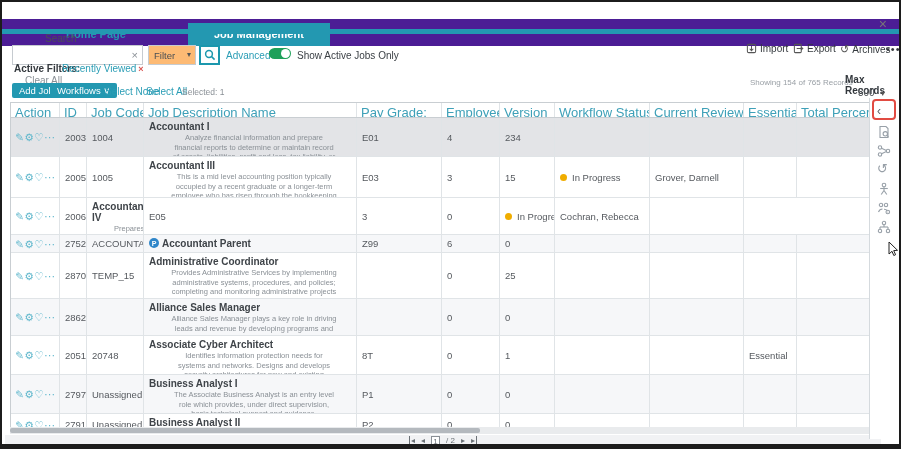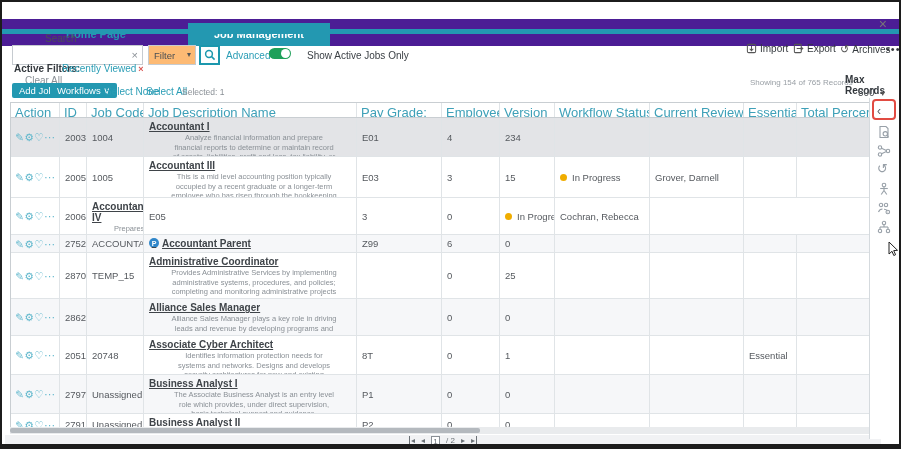--- a/index.html
+++ b/index.html
@@ -14,21 +14,21 @@
   
   .lbl{position:absolute;font-size:10px;color:#4a4f54;margin-left:12px;}
   .search-input{position:absolute;left:10px;top:43px;width:131px;height:20px;border:1px solid #c6cbd0;background:#fff;}
   .search-input .clr{position:absolute;right:4px;top:3px;font-size:11px;color:#8a9096;}
   .filter-sel{position:absolute;left:146px;top:43px;width:48px;height:20px;border:1px solid #c6cbd0;background:#fdba74;font-size:9.5px;color:#4a4f54;padding:4px 3px 0 5px;}
   .filter-sel .car{position:absolute;right:4px;top:4px;font-size:8px;color:#555;}
   .search-btn{position:absolute;left:197px;top:43px;width:21px;height:20px;border:2px solid #1b97ad;background:#fdfefe;display:flex;align-items:center;justify-content:center;}
   .adv{position:absolute;left:224px;top:48px;font-size:10px;color:#2a9db5;}
   .toggle{position:absolute;left:267px;top:46px;width:22px;height:11px;background:#1fa05a;border-radius:6px;}
   .toggle .knob{position:absolute;right:1px;top:1px;width:9px;height:9px;background:#fff;border-radius:50%;}
-  .tog-lbl{position:absolute;left:305px;top:48px;font-size:10px;color:#3c4146;}
+  .tog-lbl{position:absolute;left:295px;top:48px;font-size:10px;color:#3c4146;}
   .af-lbl{position:absolute;left:12px;top:61px;font-size:10px;font-weight:bold;color:#33383d;}
   .chip{position:absolute;left:60px;top:61px;font-size:10px;color:#2a9db5;}
   .chip .rm{color:#d9534f;font-weight:bold;margin-left:2px;font-size:9px;}
   .clear-all{position:absolute;left:23px;top:73px;font-size:10px;color:#8a9096;}
   .tool{position:absolute;top:41px;font-size:10px;color:#33383d;display:flex;align-items:center;gap:3px;}
   .tool svg{display:block;}
   .more-dots{position:absolute;top:41px;font-size:11px;color:#33383d;letter-spacing:1px;}
   .showing{position:absolute;left:748px;top:76px;font-size:8px;color:#9aa0a6;}
   .maxrec{position:absolute;left:843px;top:72px;font-size:10px;font-weight:bold;color:#33383d;}
   .maxval{position:absolute;left:856px;top:85px;font-size:10px;color:#4a4f54;}
@@ -40,21 +40,21 @@
   .table-wrap{position:absolute;left:8px;top:100px;width:864px;height:330px;border:1px solid #c9ced2;overflow:hidden;background:#fff;}
   .thead,.trow{display:grid;grid-template-columns:49px 27px 57px 213px 85px 58px 55px 95px 94px 53px 76px;}
   .thead{height:15px;border-bottom:1px solid #c9ced2;}
   .th{font-size:13px;color:#3ea0b8;padding:2px 4px;border-right:1px solid #e0e4e7;white-space:nowrap;overflow:hidden;}
   .trow{border-bottom:1px solid #e0e4e7;background:#fff;}
   .trow.stripe{background:#f6f7f9;}
   .trow.selected{background:#e3e4e7;}
   .cell{font-size:9.5px;color:#55595e;padding:1px 5px;border-right:1px solid #e0e4e7;display:flex;align-items:center;white-space:nowrap;overflow:hidden;}
   .cell.desc-cell{display:block;padding-top:3px;white-space:normal;}
   .acts{color:#5fb7cc;font-size:10.5px;letter-spacing:0.5px;padding-left:4px;}
-  .job-title{font-size:10px;font-weight:600;color:#3f4449;display:flex;align-items:flex-start;gap:3px;text-decoration:underline;}
+  .job-title{font-size:10px;font-weight:600;color:#3f4449;display:flex;align-items:flex-start;gap:3px;}
   .pbadge{width:10px;height:10px;border-radius:50%;background:#2f86c9;color:#fff;font-size:7px;font-weight:bold;display:inline-flex;align-items:center;justify-content:center;}
   .job-desc{font-size:7.5px;line-height:9.5px;color:#8a9096;text-align:center;margin:1px 14px 0 22px;}
   .dot{width:7px;height:7px;border-radius:50%;background:#f0ad00;margin-right:5px;flex:none;}
   
   .hscroll{position:absolute;left:8px;top:425px;width:864px;height:7px;background:#e9ebed;}
   .hscroll .thumb{position:absolute;left:0;top:1px;width:470px;height:5px;background:#b4b9be;border-radius:2px;}
   .pagebar{position:absolute;left:3px;top:433px;width:876px;height:11px;background:#f1f2f4;display:flex;align-items:center;justify-content:center;gap:6px;font-size:8px;color:#6b7176;}
   .pg{line-height:9px;}
   .pg.first{border-left:1px solid #6b7176;padding-left:1px;}
   .pg.last{border-right:1px solid #6b7176;padding-right:1px;}

